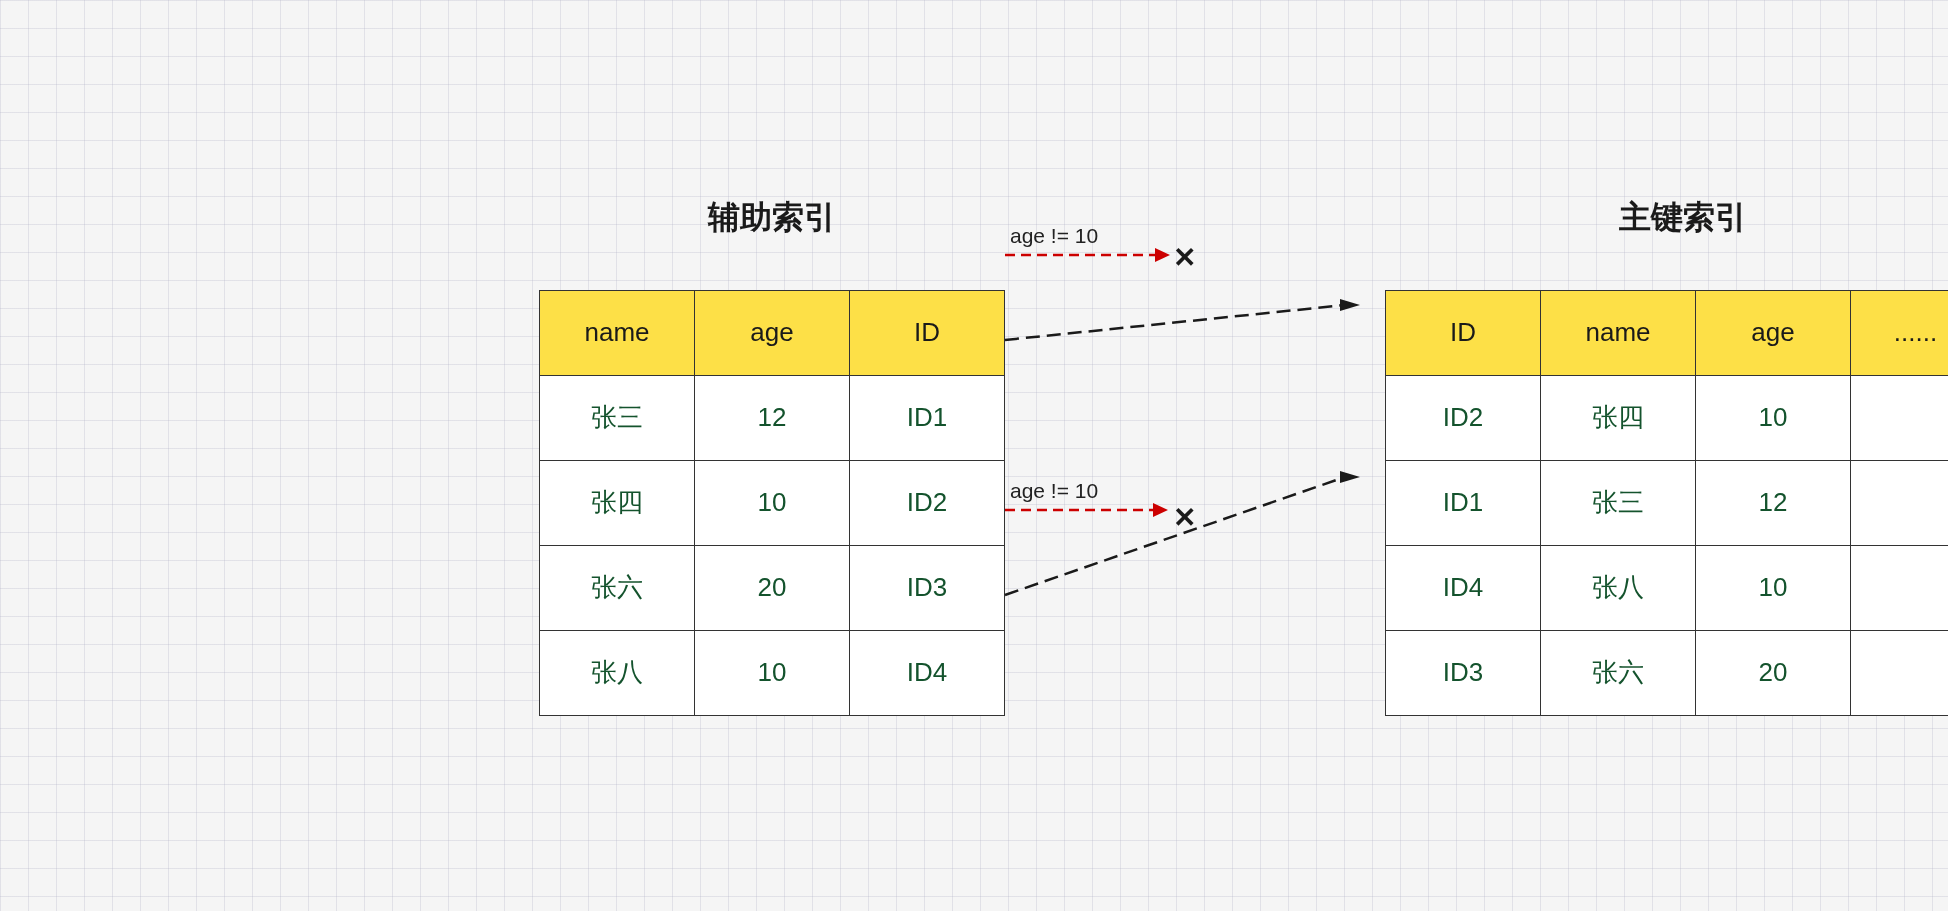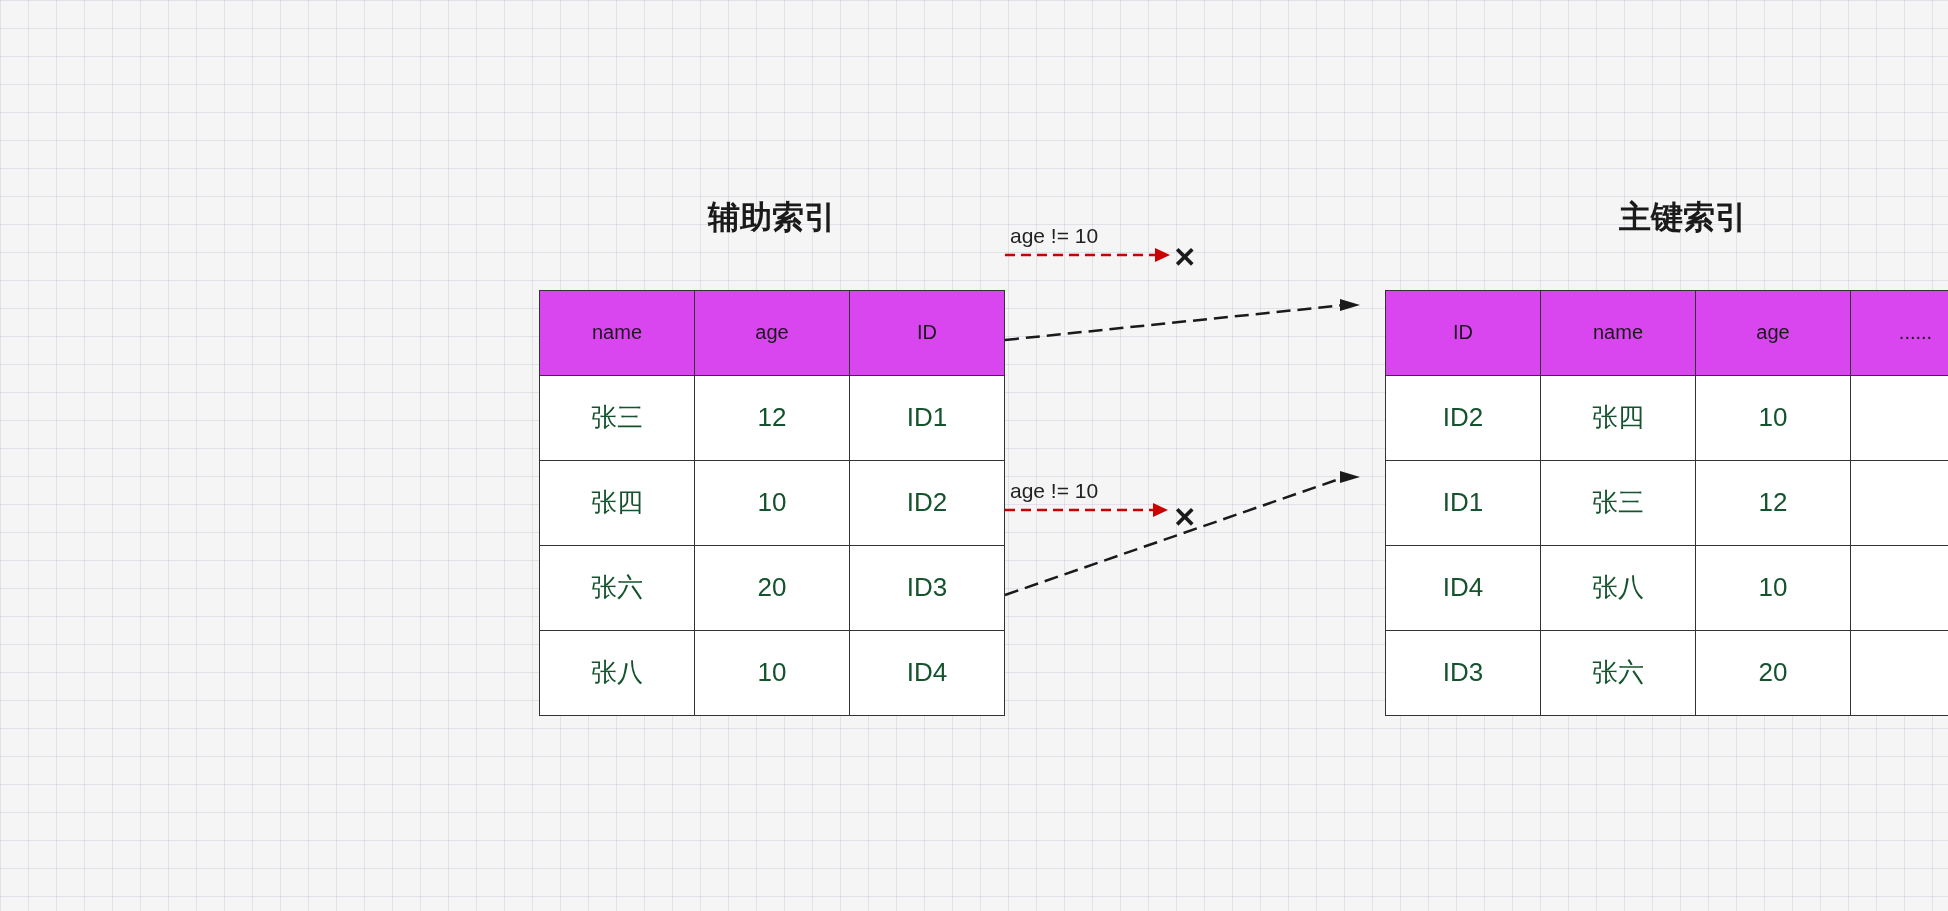--- a/index.html
+++ b/index.html
@@ -49,22 +49,22 @@
       border: 1.5px solid #333;
       padding: 0;
       text-align: center;
       font-size: 26px;
       color: #14532d;
       width: 160px;
       height: 80px;
     }
 
     table td.header-cell {
-      background: #d946ef;
-      font-size: 20px;
+      background: #fde047;
+      font-size: 26px;
       color: #1a1a1a;
     }
 
     .left-table td { width: 155px; height: 85px; }
     .right-table td { width: 155px; height: 85px; }
     .right-table td.dots-col { width: 130px; }
   </style>
 </head>
 <body>
 

